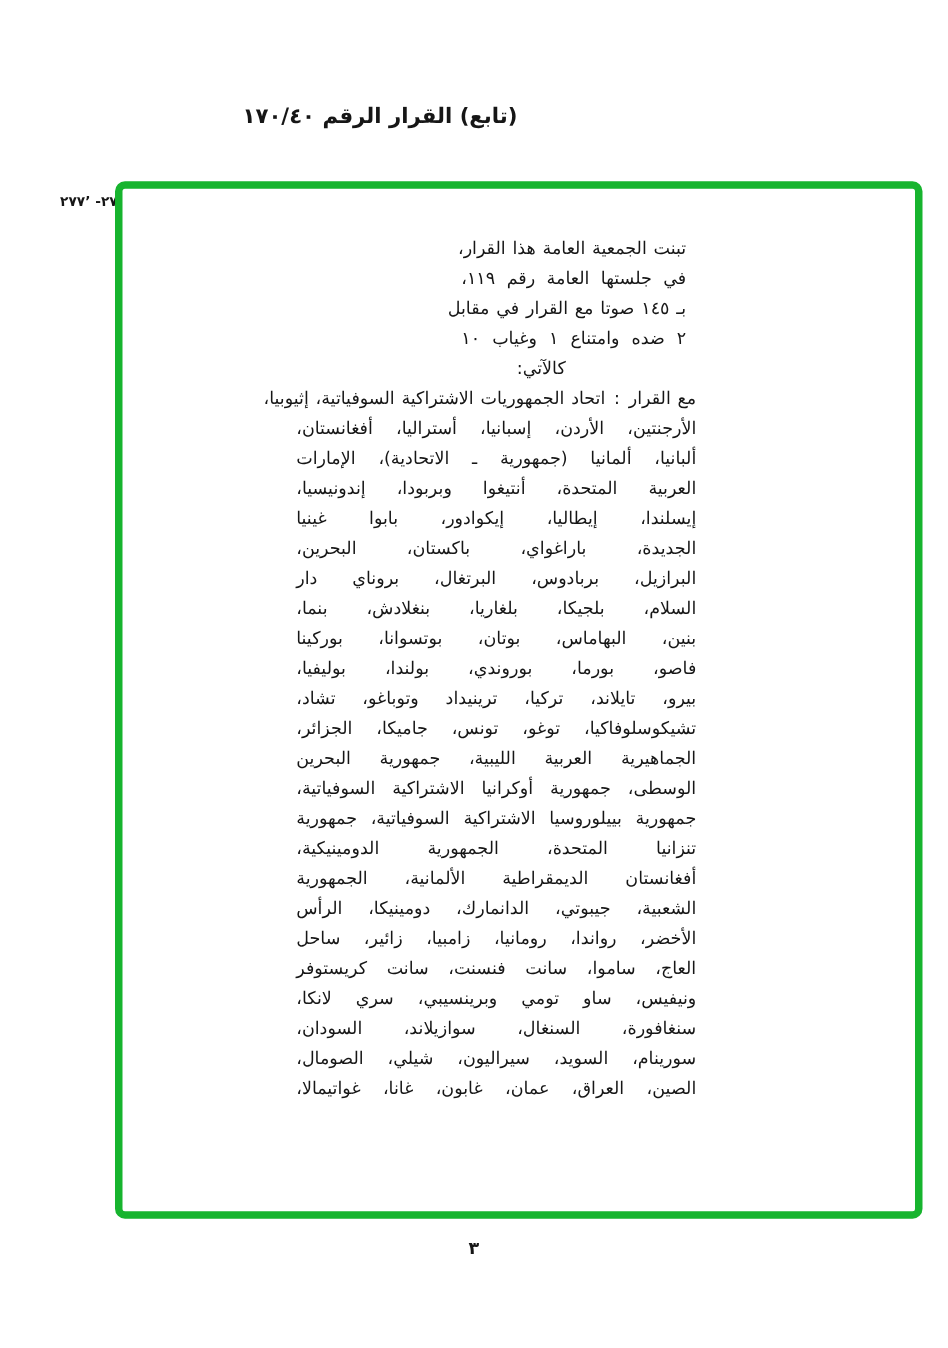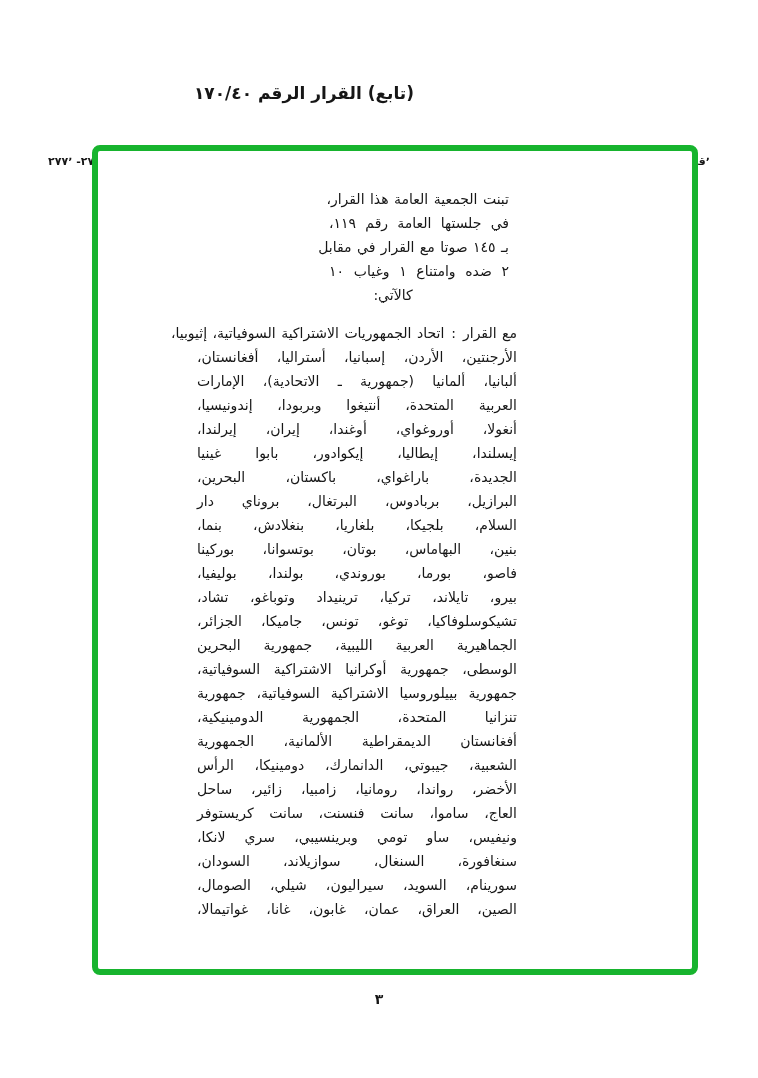--- a/index.html
+++ b/index.html
@@ -48,38 +48,38 @@
     text-align-last:justify;
     line-height:24px;
   }
 
   .intro-last-line {
     text-align:center;
     padding-right:52px;
     line-height:24px;
   }
 
-  .vote-record { margin-top:14px; }
+  .vote-record { margin-top:0; }
 
   .vote-first-line .colon { padding:0 7px; }
 
   .page-number {
     position:absolute; top:991px; left:0; width:758px;
     text-align:center;
     font-size:14px; font-weight:bold;
   }
 </style>
 </head>
 <body>
 
 <div class="doc-title">(تابع) القرار الرقم ١٧٠/٤٠</div>
 
 <div class="doc-citation">ʼقرارات الأمم المتحدة بشأن فلسطين ١٩٨٢ ــ ١٩٨٦، مؤسسة الدراسات الفلسطينية، بيروت، ط ١، ١٩٩٤، مج ٣، ص٢٧٦- ٢٧٧ʼ</div>
 
-<div class="decision-box" style="border-color: rgb(23, 180, 46);">
+<div class="decision-box" style="border-color: rgb(23, 180, 46); padding-left: 40px;">
 
   <div class="box-content">
 
     <div class="intro-paragraph">
       <div>
           <div class="jline">تبنت الجمعية العامة هذا القرار،</div>
           <div class="jline">في جلستها العامة رقم ١١٩،</div>
           <div class="jline">بـ ١٤٥ صوتا مع القرار في مقابل</div>
           <div class="jline">٢ ضده وامتناع ١ وغياب ١٠</div>
         </div>
@@ -87,21 +87,20 @@
     </div>
 
     <div class="vote-record">
       <div class="jline vote-first-line">
         <span>مع القرار</span><span class="colon">:</span><span>اتحاد الجمهوريات الاشتراكية السوفياتية، إثيوبيا،</span>
       </div>
       <div>
           <div class="jline">الأرجنتين، الأردن، إسبانيا، أستراليا، أفغانستان،</div>
           <div class="jline">ألبانيا، ألمانيا (جمهورية ـ الاتحادية)، الإمارات</div>
           <div class="jline">العربية المتحدة، أنتيغوا وبربودا، إندونيسيا،</div>
-          <div class="jline">أنغولا، أوروغواي، أوغندا، إيران، إيرلندا،</div>
           <div class="jline">إيسلندا، إيطاليا، إيكوادور، بابوا غينيا</div>
           <div class="jline">الجديدة، باراغواي، باكستان، البحرين،</div>
           <div class="jline">البرازيل، بربادوس، البرتغال، بروناي دار</div>
           <div class="jline">السلام، بلجيكا، بلغاريا، بنغلادش، بنما،</div>
           <div class="jline">بنين، البهاماس، بوتان، بوتسوانا، بوركينا</div>
           <div class="jline">فاصو، بورما، بوروندي، بولندا، بوليفيا،</div>
           <div class="jline">بيرو، تايلاند، تركيا، ترينيداد وتوباغو، تشاد،</div>
           <div class="jline">تشيكوسلوفاكيا، توغو، تونس، جاميكا، الجزائر،</div>
           <div class="jline">الجماهيرية العربية الليبية، جمهورية البحرين</div>
           <div class="jline">الوسطى، جمهورية أوكرانيا الاشتراكية السوفياتية،</div>

